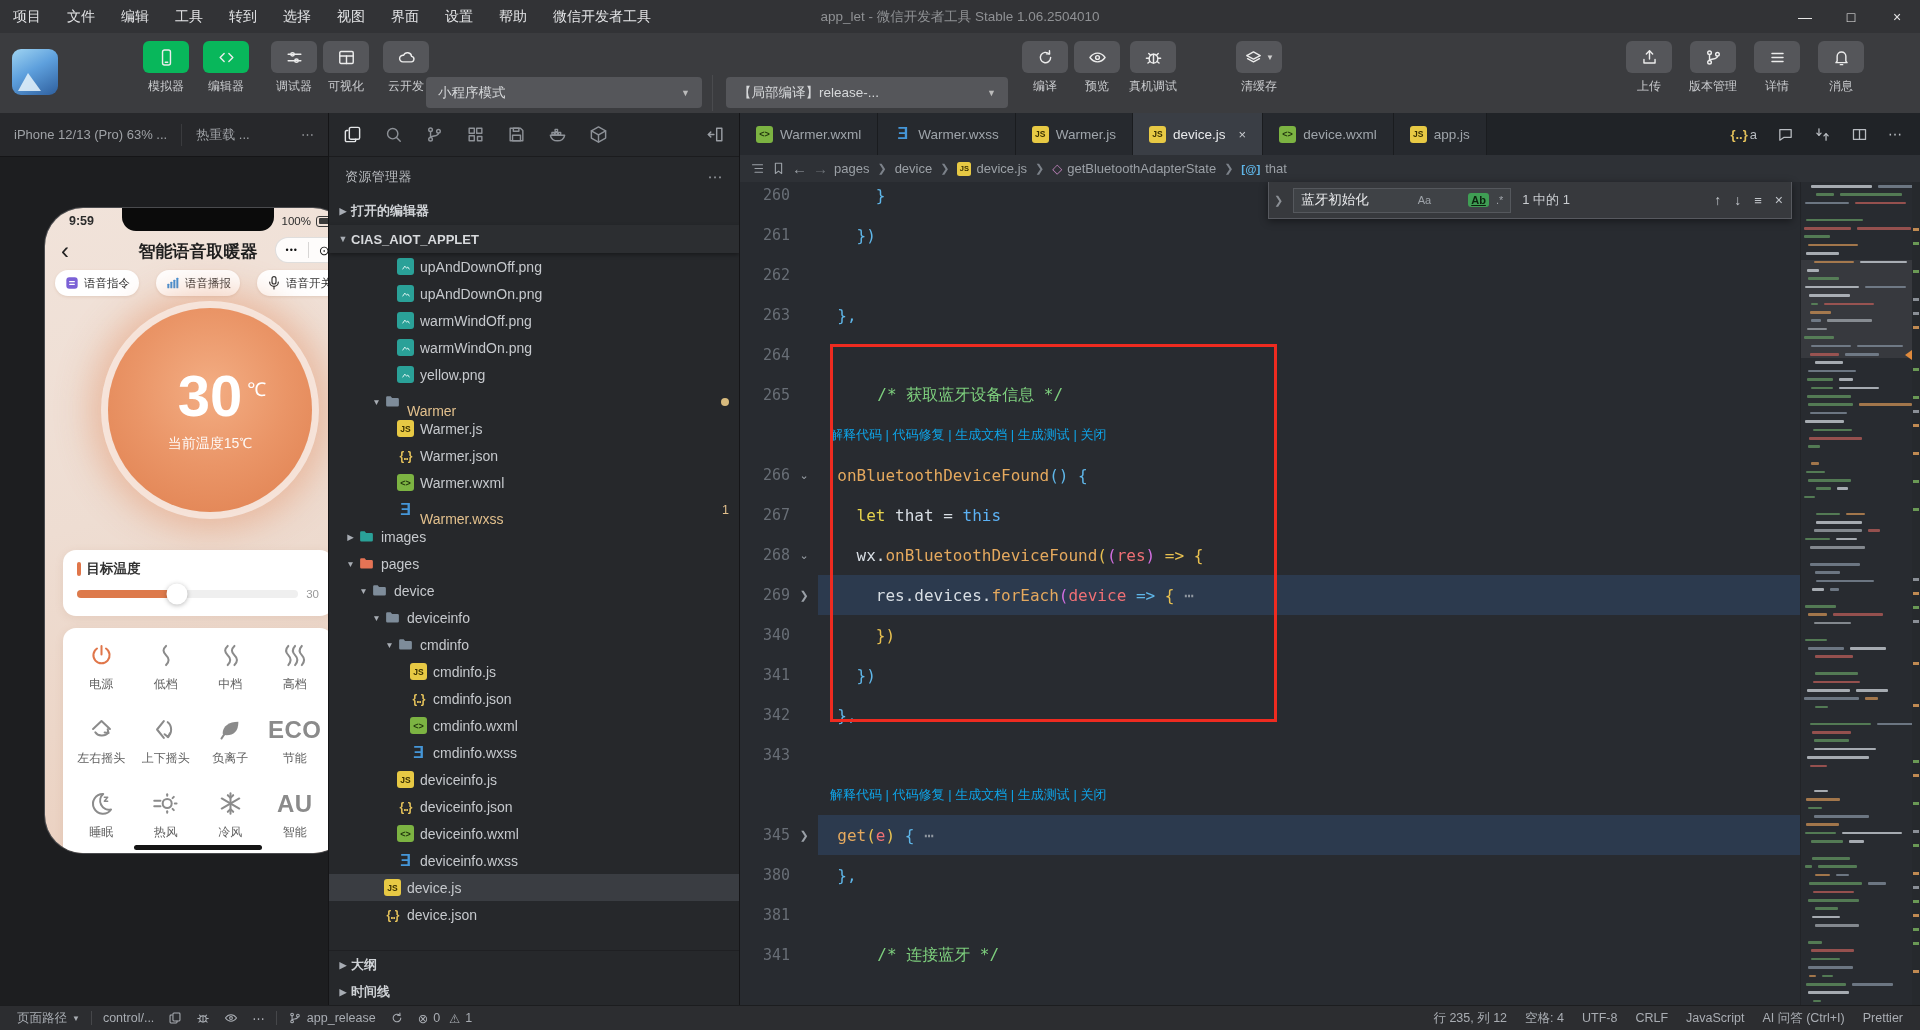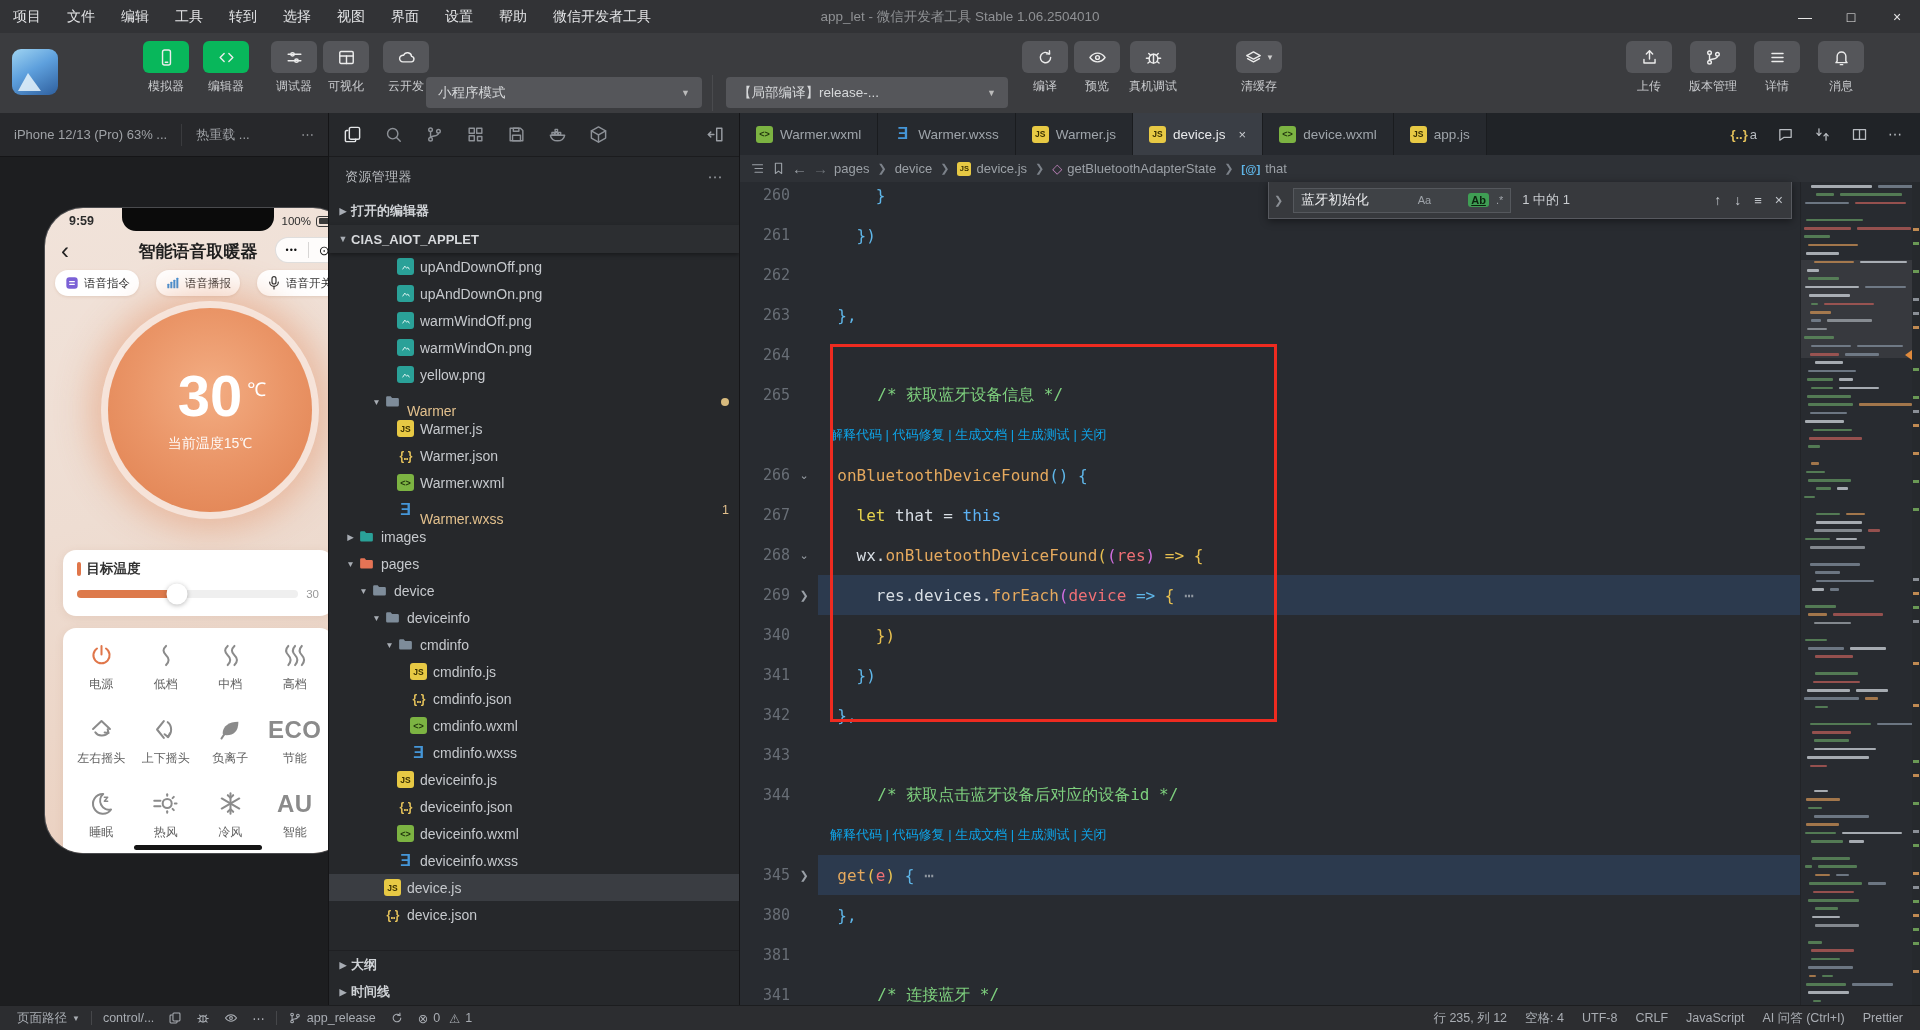--- a/index.html
+++ b/index.html
@@ -967,25 +967,20 @@
           </div>
           <div class="code-line">
             <span class="gut">342</span>
             <span class="foldc"></span>
             <span class="txt"><span class="tok-pc">  },</span></span>
           </div>
           <div class="code-line">
             <span class="gut">343</span>
             <span class="foldc"></span>
             <span class="txt"></span>
-          </div>
-          <div class="code-line">
-            <span class="gut">344</span>
-            <span class="foldc"></span>
-            <span class="txt"><span class="tok-pl">  </span><span class="tok-cm">/* 获取点击蓝牙设备后对应的设备id */</span></span>
           </div>
           <div class="code-line lens">
             <span class="gut"></span>
             <span class="foldc"></span>
             <span class="txt">解释代码 | 代码修复 | 生成文档 | 生成测试 | 关闭</span>
           </div>
           <div class="code-line">
             <div class="hlband"></div>
             <span class="gut">345</span>
             <span class="foldc">❯</span>

